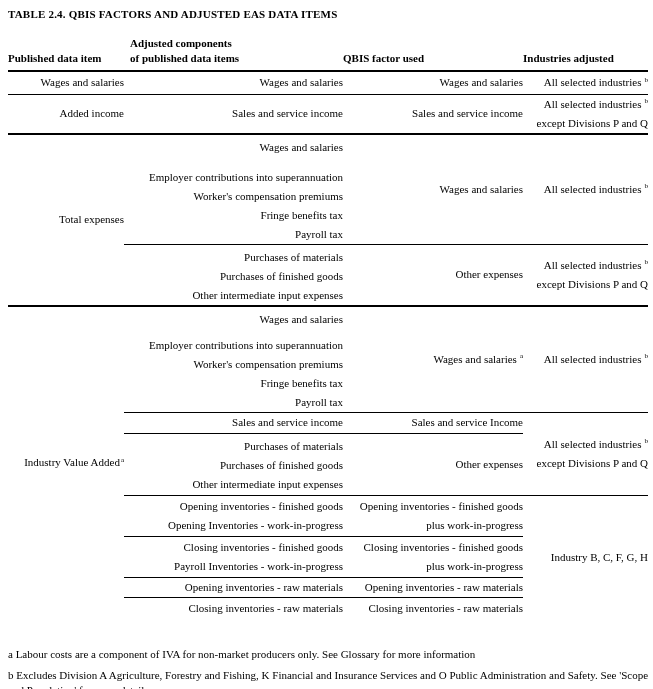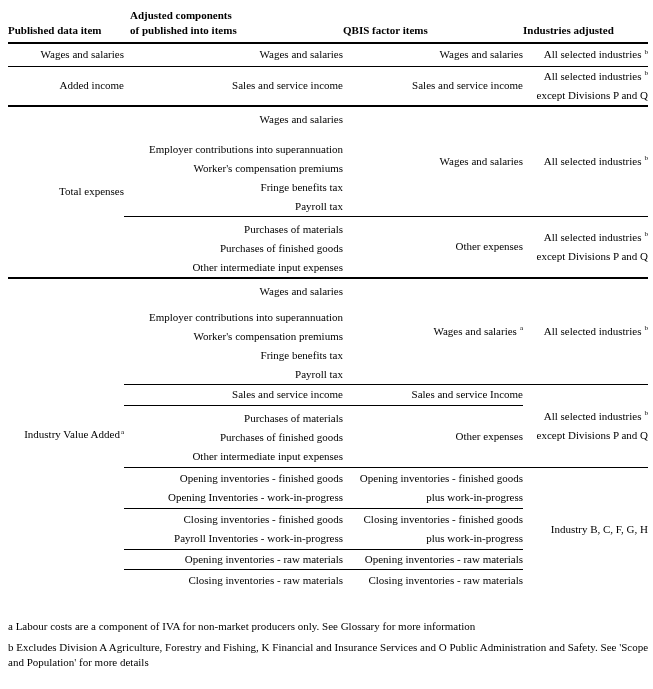--- a/index.html
+++ b/index.html
@@ -85,37 +85,38 @@
   .footnotes p {
     margin: 0 0 6px 0;
     line-height: 15px;
   }
 </style>
 </head>
 <body>
 
 <div class="page">
 
+  <p class="title">TABLE 2.4. QBIS FACTORS AND ADJUSTED EAS DATA ITEMS</p>
 
   <table class="qbis">
     <colgroup>
       <col class="c1">
         <col class="c2">
         <col class="c3">
         <col class="c4">
     </colgroup>
 
     <tbody>
         <tr>
       <th>Published data item</th>
       <th class="padl">
         <div>Adjusted components</div>
-        <div>of published into items</div>
+        <div>of published data items</div>
       </th>
-      <th>QBIS factor items</th>
+      <th>QBIS factor used</th>
       <th>Industries adjusted</th>
     </tr>
 
     <tr class="h-wages">
       <td class="b1">Wages and salaries</td>
       <td class="b1 padl">Wages and salaries</td>
       <td class="b1">Wages and salaries</td>
       <td class="b1"><span>All selected industries</span><sup class="spaced">b</sup></td>
     </tr>
 

